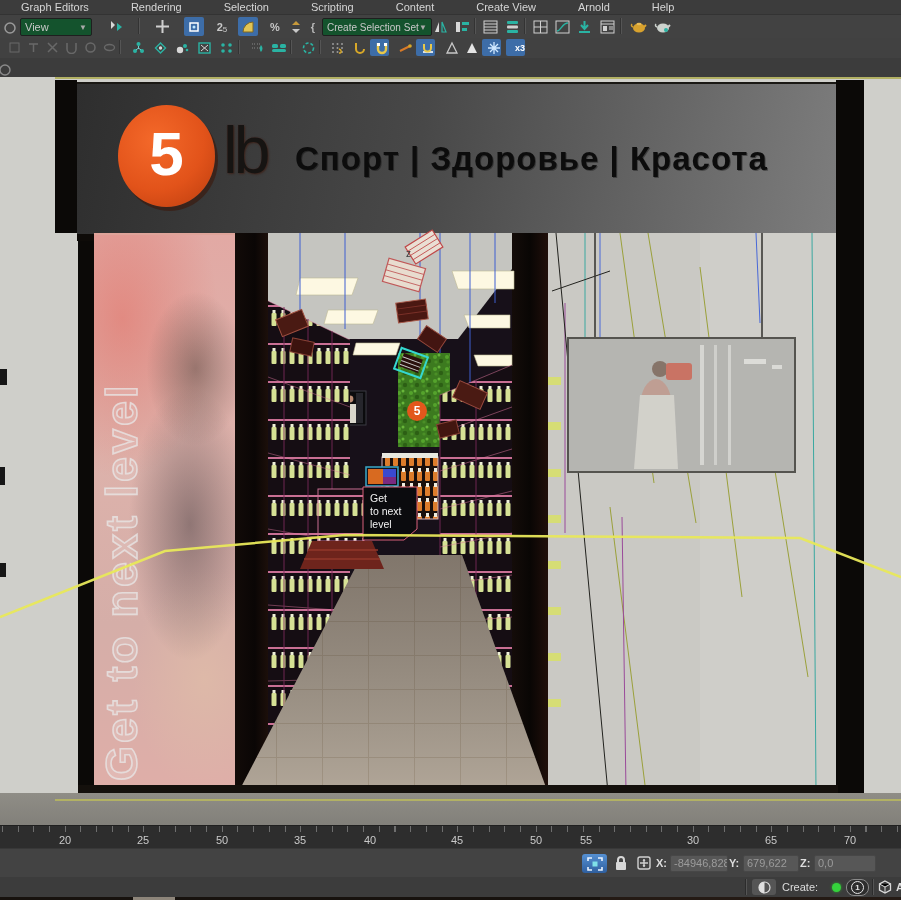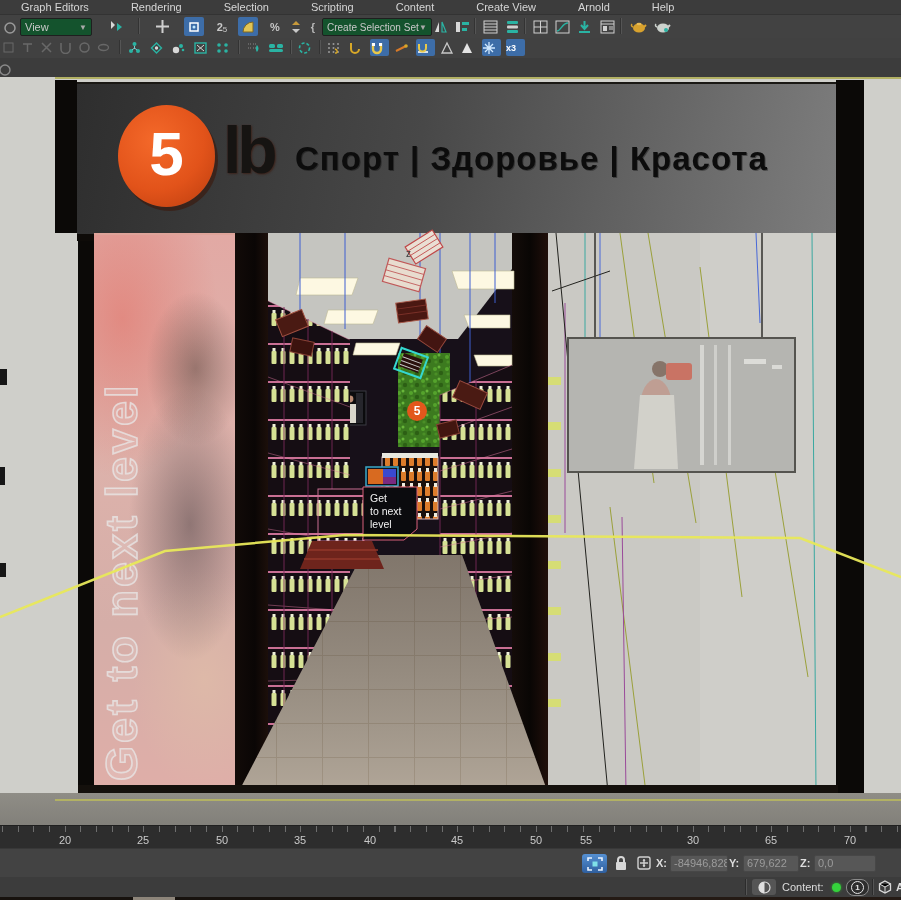--- a/index.html
+++ b/index.html
@@ -8,39 +8,39 @@
   .abs{position:absolute}
   
   .menubar{position:absolute;left:0;top:0;width:901px;height:14px;background:#3c3c3c;
            display:flex;align-items:center;border-bottom:1px solid #333}
   .menu-item{color:#d6d6d6;font-size:11px;padding:0 21px;line-height:14px;white-space:nowrap;cursor:default}
   
   .tb1{position:absolute;left:0;top:15px;width:901px;height:23px;background:#424242}
   .tb2{position:absolute;left:0;top:38px;width:901px;height:20px;background:#414141}
   .tbgap{position:absolute;left:0;top:58px;width:901px;height:19px;background:#3c3c3c;border-bottom:1px solid #2f2f2f}
   .ic{position:absolute;top:2px;width:20px;height:19px;display:flex;align-items:center;justify-content:center}
-  .ic2{position:absolute;top:1px;width:19px;height:17px;display:flex;align-items:center;justify-content:flex-start}
+  .ic2{position:absolute;top:1px;width:19px;height:17px;display:flex;align-items:center;justify-content:flex-end}
   .ic.active,.ic2.active{background:#3d6da8;border-radius:2px}
   .sep{position:absolute;top:3px;width:1px;height:16px;background:#333;border-right:1px solid #555}
   .sep2{position:absolute;top:2px;width:1px;height:14px;background:#333;border-right:1px solid #555}
   .dropdown{position:absolute;background:#14532d;border:1px solid #1f1f1f;border-radius:2px;
             color:#c8c8c8;font-size:11px;display:flex;align-items:center;padding:0 4px;height:16px}
   .dropdown .caret{margin-left:auto;font-size:8px;color:#aaa}
   .glyph{font-size:11px;color:#c8c8c8;font-weight:bold}
   .dim{opacity:.45}
   
   .viewport{position:absolute;left:0;top:77px;width:901px;height:748px;background:#cfcfca;overflow:hidden}
   .sign{position:absolute;left:77px;top:5px;width:759px;height:150px;
         background:linear-gradient(100deg,#2e2e2e 0%,#484848 45%,#7d7d7d 100%);
         border-bottom:7px solid #0e0b08;border-top:2px solid #1a1814}
   .sign-logo{position:absolute;left:41px;top:21px;width:97px;height:102px;border-radius:50%;
         background:radial-gradient(circle at 38% 35%,#f4692a,#e2531a 55%,#b93c0e);
         box-shadow:3px 4px 0 rgba(60,20,5,.55);display:flex;align-items:center;justify-content:center}
   .sign-logo span{color:#fff;font-size:62px;font-weight:bold;line-height:1;transform:translatey(-2px)}
-  .sign-lb{position:absolute;left:146px;top:28px;font-size:66px;font-weight:bold;color:#161412;
+  .sign-lb{position:absolute;left:146px;top:28px;font-size:66px;font-weight:normal;color:#161412;
         letter-spacing:-4px;text-shadow:1px 1px 2px #3c241c,0 0 1px #55302a}
   .sign-title{position:absolute;left:218px;top:0;height:100%;display:flex;align-items:center;
         font-size:33px;font-weight:bold;color:#0c0c0c;letter-spacing:1px;white-space:nowrap;
         text-shadow:1px 1px 0 rgba(0,0,0,.35)}
   .frame{background:#0b0907}
   .poster{position:absolute;left:94px;top:156px;width:141px;height:556px;border:2px solid #dfa49a;border-left:none;
         background:
          radial-gradient(ellipse 70px 110px at 72% 24%, rgba(95,75,68,.55), transparent 70%),
          radial-gradient(ellipse 85px 190px at 68% 52%, rgba(70,60,64,.5), transparent 72%),
          radial-gradient(ellipse 95px 150px at 78% 80%, rgba(222,186,168,.9), transparent 75%),
@@ -645,21 +645,21 @@
   </div>
 
   <div class="bottombar">
     <div class="abs" style="left:745px;top:2px;width:1px;height:16px;background:#2c2c2c;border-right:1px solid #555"></div>
     <div class="abs" style="left:752px;top:2px;width:24px;height:16px;background:#555;border-radius:3px;display:flex;align-items:center;justify-content:center">
       <svg width="13" height="13">
           <circle cx="6.5" cy="6.5" r="5.5" fill="none" stroke="#e0e0e0" stroke-width="1.2"></circle>
           <path d="M6.5 1a5.5 5.5 0 0 0 0 11z" fill="#e0e0e0"></path>
         </svg>
     </div>
-    <span class="botlabel abs" style="left:782px;top:4px">Content:</span>
+    <span class="botlabel abs" style="left:782px;top:4px">Create:</span>
     <div class="greendot abs" style="left:832px;top:6px"></div>
     <div class="counter abs" style="left:846px;top:2px">
       <b>1</b>
     </div>
     <div class="abs" style="left:872px;top:2px;width:1px;height:16px;background:#2c2c2c;border-right:1px solid #555"></div>
     <div class="abs" style="left:878px;top:3px">
       <svg width="14" height="14">
           <path d="M7 1l5.5 3v6L7 13 1.5 10V4z" fill="none" stroke="#dcdcdc" stroke-width="1.3"></path>
           <path d="M1.5 4L7 7l5.5-3M7 7v6" stroke="#dcdcdc" stroke-width="1"></path>
         </svg>

